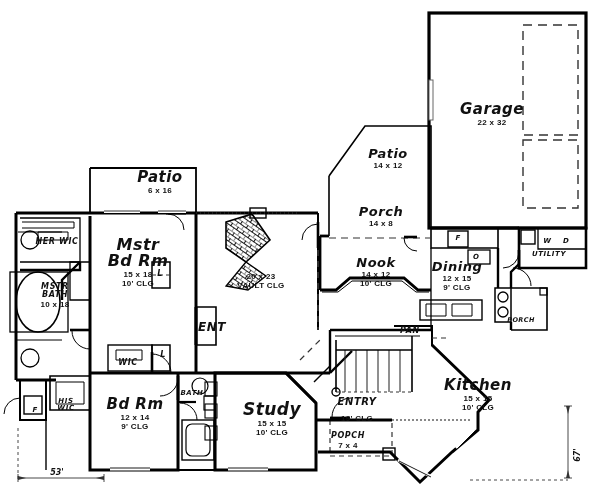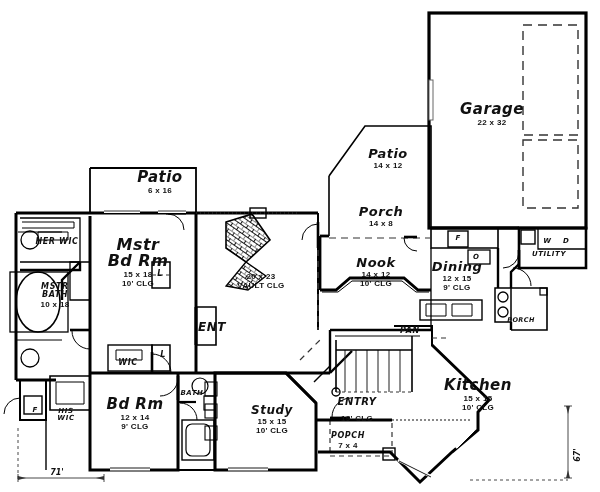--- a/index.html
+++ b/index.html
@@ -313,35 +313,35 @@
 BATH</div><div class="room-dim" style="margin-top: 2px;">10 x 18</div></div>
       <div class="lbl" style="left: 138px; top: 262px;"><div class="room-name" style="font-size: 16px; white-space: pre;">Mstr
 Bd Rm</div><div class="room-dim" style="margin-top: 2px;">15 x 18</div><div class="room-dim" style="margin-top: 1px;">10' CLG</div></div>
       <div class="lbl" style="left: 261px; top: 280px;"><div class="room-dim" style="margin-top: 2px;">20 x 23</div><div class="room-dim" style="margin-top: 1px;">VAULT CLG</div></div>
       <div class="lbl" style="left: 388px; top: 158px;"><div class="room-name" style="font-size: 13px; white-space: pre;">Patio</div><div class="room-dim" style="margin-top: 2px;">14 x 12</div></div>
       <div class="lbl" style="left: 381px; top: 216px;"><div class="room-name" style="font-size: 13px; white-space: pre;">Porch</div><div class="room-dim" style="margin-top: 2px;">14 x 8</div></div>
       <div class="lbl" style="left: 376px; top: 272px;"><div class="room-name" style="font-size: 13px; white-space: pre;">Nook</div><div class="room-dim" style="margin-top: 2px;">14 x 12</div><div class="room-dim" style="margin-top: 1px;">10' CLG</div></div>
       <div class="lbl" style="left: 457px; top: 276px;"><div class="room-name" style="font-size: 13px; white-space: pre;">Dining</div><div class="room-dim" style="margin-top: 2px;">12 x 15</div><div class="room-dim" style="margin-top: 1px;">9' CLG</div></div>
       <div class="lbl" style="left: 492px; top: 114px;"><div class="room-name" style="font-size: 15px; white-space: pre;">Garage</div><div class="room-dim" style="margin-top: 2px;">22 x 32</div></div>
       <div class="lbl" style="left: 478px; top: 395px;"><div class="room-name" style="font-size: 15px; white-space: pre;">Kitchen</div><div class="room-dim" style="margin-top: 2px;">15 x 15</div><div class="room-dim" style="margin-top: 1px;">10' CLG</div></div>
-      <div class="lbl" style="left: 272px; top: 419px;"><div class="room-name" style="font-size: 12px; white-space: pre;">Study</div><div class="room-dim" style="margin-top: 2px;">15 x 15</div><div class="room-dim" style="margin-top: 1px;">10' CLG</div></div>
+      <div class="lbl" style="left: 272px; top: 419px;"><div class="room-name" style="font-size: 17px; white-space: pre;">Study</div><div class="room-dim" style="margin-top: 2px;">15 x 15</div><div class="room-dim" style="margin-top: 1px;">10' CLG</div></div>
       <div class="lbl" style="left: 135px; top: 414px;"><div class="room-name" style="font-size: 15px; white-space: pre;">Bd Rm</div><div class="room-dim" style="margin-top: 2px;">12 x 14</div><div class="room-dim" style="margin-top: 1px;">9' CLG</div></div>
-      <div class="lbl" style="left: 66px; top: 415px;"><div class="small-caps" style="font-size: 7px; white-space: pre;">HIS
+      <div class="lbl" style="left: 66px; top: 405px;"><div class="small-caps" style="font-size: 7px; white-space: pre;">HIS
 WIC</div></div>
       <div class="lbl" style="left: 549px; top: 254px;"><div class="small-caps" style="font-size: 7px; white-space: pre;">UTILITY</div></div>
       <div class="lbl" style="left: 357px; top: 410px;"><div class="small-caps" style="font-size: 10px; white-space: pre;">ENTRY</div><div class="room-dim" style="margin-top: 8px;">19' CLG</div></div>
       <div class="lbl" style="left: 348px; top: 441px;"><div class="small-caps" style="font-size: 8px; white-space: pre;">POPCH</div><div class="room-dim" style="margin-top: 2px;">7 x 4</div></div>
       <div class="lbl" style="left: 521px; top: 320px;"><div class="tiny-caps" style="font-size: 6.5px; white-space: pre;">PORCH</div></div>
       <div class="lbl" style="left: 192px; top: 393px;"><div class="small-caps" style="font-size: 7px; white-space: pre;">BATH</div></div>
       <div class="lbl small-caps" style="left: 160px; top: 274px; font-size: 8px;">L</div>
       <div class="lbl small-caps" style="left: 163px; top: 355px; font-size: 8px;">L</div>
       <div class="lbl small-caps" style="left: 128px; top: 363px; font-size: 8px;">WIC</div>
       <div class="lbl small-caps" style="left: 410px; top: 331px; font-size: 8px;">PAN</div>
       <div class="lbl appl" style="left: 458px; top: 238px;">F</div>
       <div class="lbl appl" style="left: 476px; top: 257px;">O</div>
       <div class="lbl appl" style="left: 547px; top: 241px;">W</div>
       <div class="lbl appl" style="left: 566px; top: 241px;">D</div>
       <div class="lbl appl" style="left: 35px; top: 410px;">F</div>
       <div class="lbl small-caps" style="left: 212px; top: 327px;">ENT</div>
-      <div class="lbl dimtext" style="left: 57px; top: 473px;">71'</div>
+      <div class="lbl dimtext" style="left: 57px; top: 473px;">53'</div>
       <div class="lbl dimtext rot90" style="left: 578px; top: 455px;">67'</div>
     </div>
 </div>
 
 </body></html>

